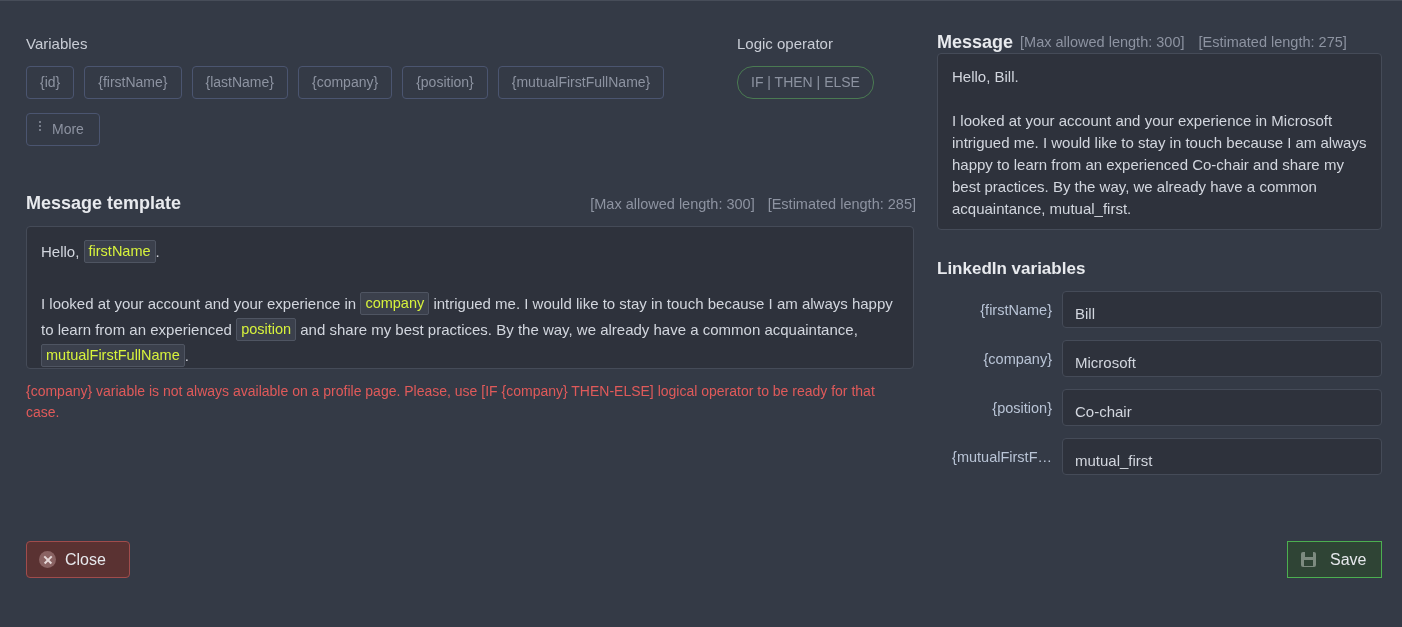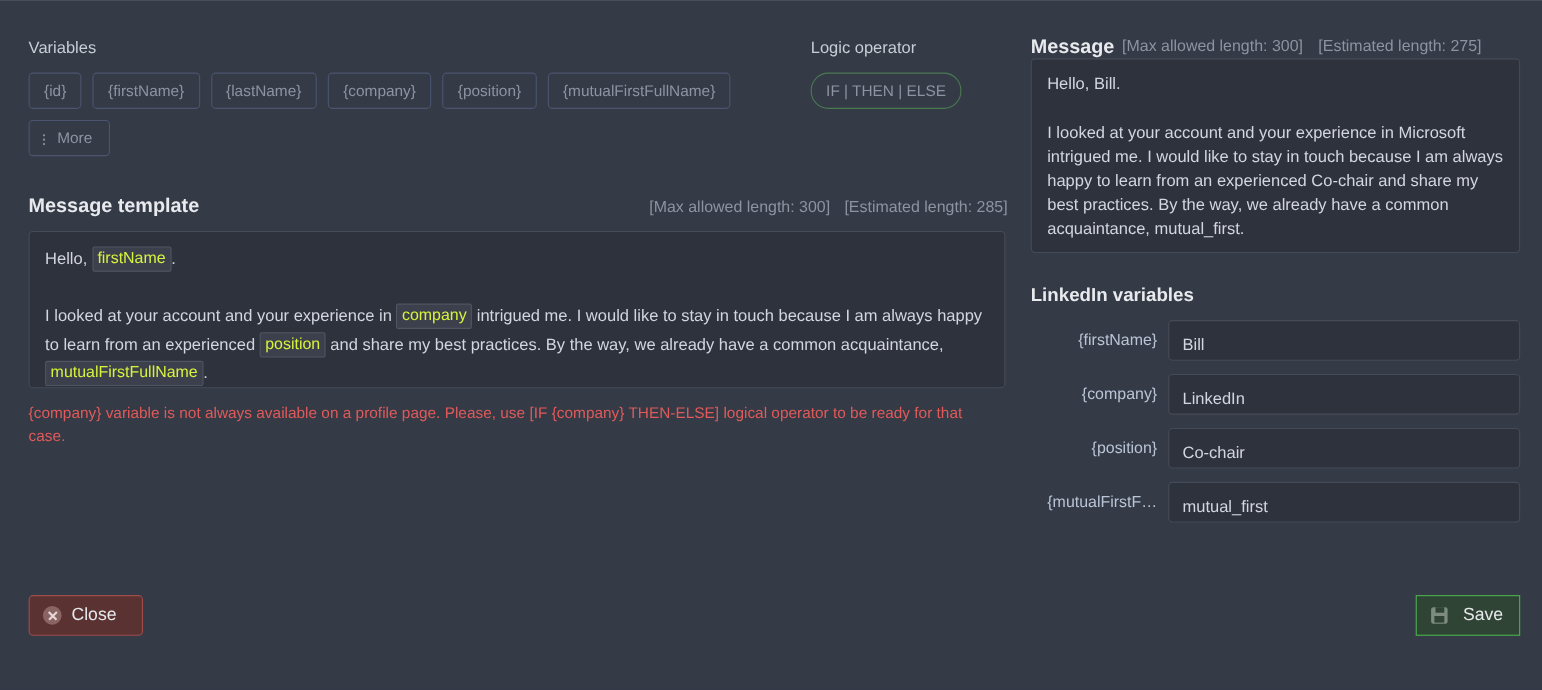--- a/index.html
+++ b/index.html
@@ -47,21 +47,21 @@
     background: transparent;
     color: #8d93a1;
     font-size: 14px;
     line-height: 16px;
     padding: 7px 13px 8px 13px;
     white-space: nowrap;
     cursor: pointer;
   }
   .chip-more {
     display: inline-flex;
-    align-items: flex-end;
+    align-items: flex-start;
     gap: 11px;
     padding: 7px 15px 8px 12px;
   }
   .dots {
     display: inline-flex;
     flex-direction: column;
     gap: 2px;
     padding-bottom: 1px;
   }
   .dots i {
@@ -95,21 +95,21 @@
     padding-top: 34px;
   }
   .logic-btn-wrap { margin-top: 13px; }
 
   .more-row { margin-top: 10px; }
 
   
   .tpl-header {
     display: flex;
     align-items: baseline;
-    margin-top: 34px;
+    margin-top: 46px;
     height: 22px;
   }
   .tpl-title {
     color: #e8eaee;
     font-size: 18px;
     font-weight: bold;
     line-height: 22px;
   }
   .len-group {
     margin-left: auto;
@@ -391,21 +391,21 @@
     </div>
 
     <div class="li-title">LinkedIn variables</div>
 
     <div class="li-row">
       <div class="li-label">{firstName}</div>
       <div class="li-input">Bill</div>
     </div>
     <div class="li-row">
       <div class="li-label">{company}</div>
-      <div class="li-input">LinkedIn</div>
+      <div class="li-input">Microsoft</div>
     </div>
     <div class="li-row">
       <div class="li-label">{position}</div>
       <div class="li-input">Co-chair</div>
     </div>
     <div class="li-row">
       <div class="li-label">{mutualFirstF…</div>
       <div class="li-input">mutual_first</div>
     </div>
   </div>

